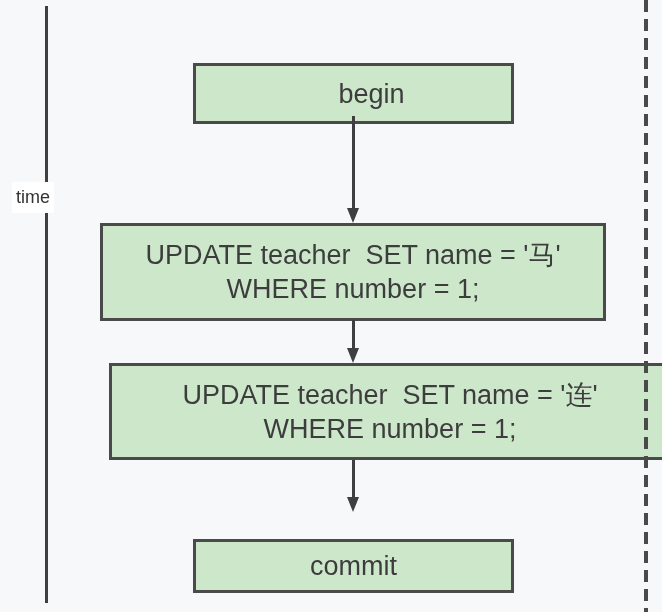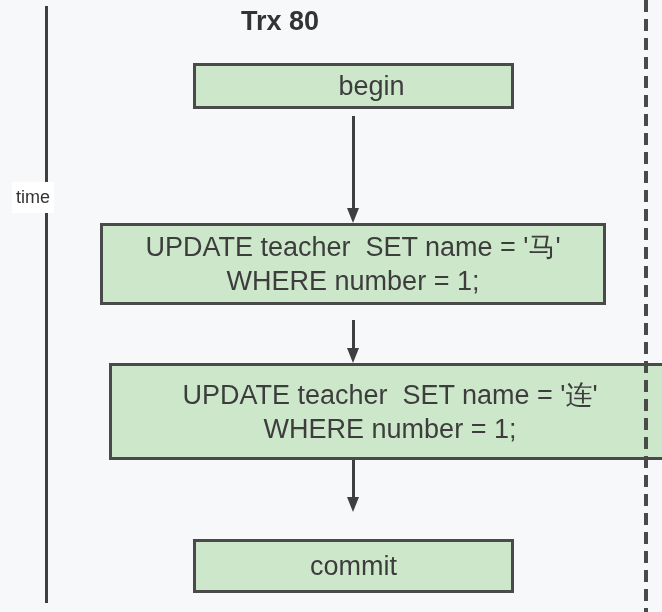--- a/index.html
+++ b/index.html
@@ -47,22 +47,22 @@
     border: 3px solid #4a4a4a;
     display: flex;
     align-items: center;
     justify-content: center;
     text-align: center;
     font-size: 27px;
     line-height: 34px;
     color: #3d3d3d;
     white-space: pre-wrap;
   }
-  .node-begin   { left: 193px; top: 63px;  width: 321px; height: 46px; padding-left: 36px; }
-  .node-update1 { left: 100px; top: 223px; width: 506px; height: 82px; }
+  .node-begin   { left: 193px; top: 63px;  width: 321px; height: 61px; padding-left: 36px; }
+  .node-update1 { left: 100px; top: 223px; width: 506px; height: 98px; }
   .node-update2 { left: 109px; top: 363px; width: 562px; height: 97px; }
   .node-commit  { left: 193px; top: 512px; width: 321px; height: 54px; margin-top: 27px; }
   .arrow { position: absolute; left: 353px; width: 0; }
   .arrow-1 { top: 116px; height: 107px; }
   .arrow-2 { top: 320px; height: 43px;  }
   .arrow-3 { top: 460px; height: 52px;  }
   .arrow .shaft {
     position: absolute;
     left: -1.5px;
     top: 0;
@@ -91,21 +91,20 @@
       #4a4a4a 0px, #4a4a4a 12px,
       transparent 12px, transparent 19px
     );
   }
 </style>
 </head>
 <body>
 
 <div class="canvas">
 
-  <div class="diagram-title">Trx 80</div>
 
   <div class="timeline"></div>
 
   <div class="time-label">time</div>
 
   <div class="node node-begin">begin</div>
 
   <div class="arrow arrow-1">
     <div class="shaft"></div>
     <div class="head"></div>

